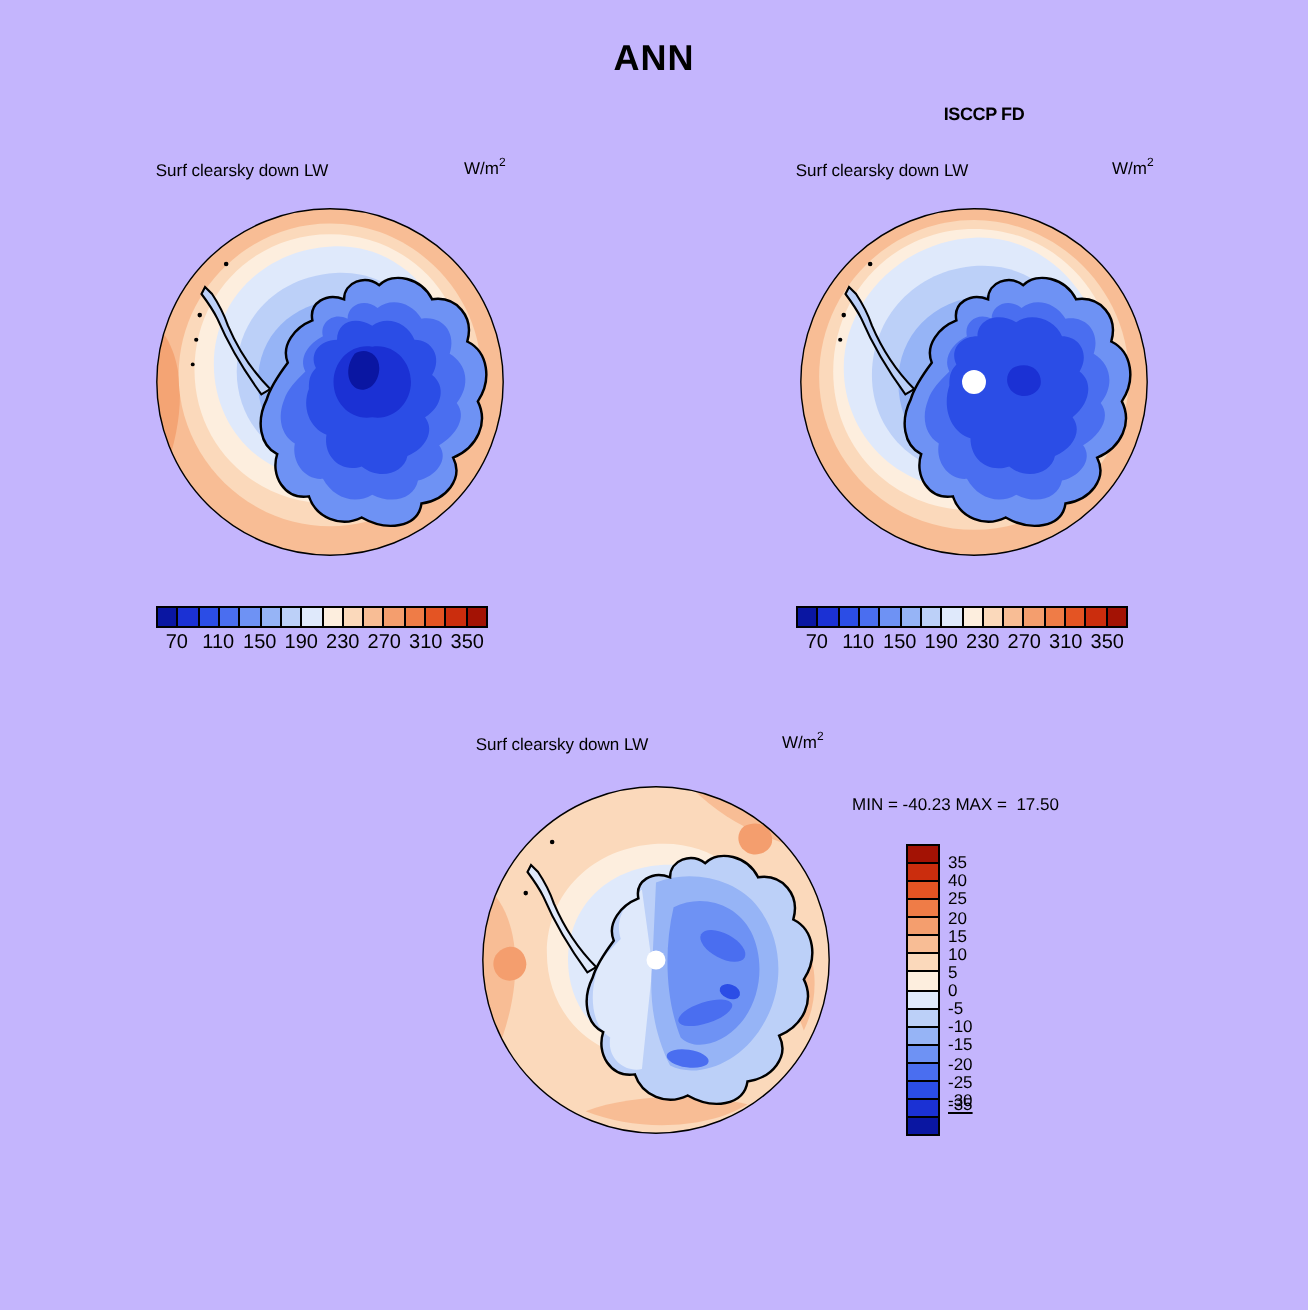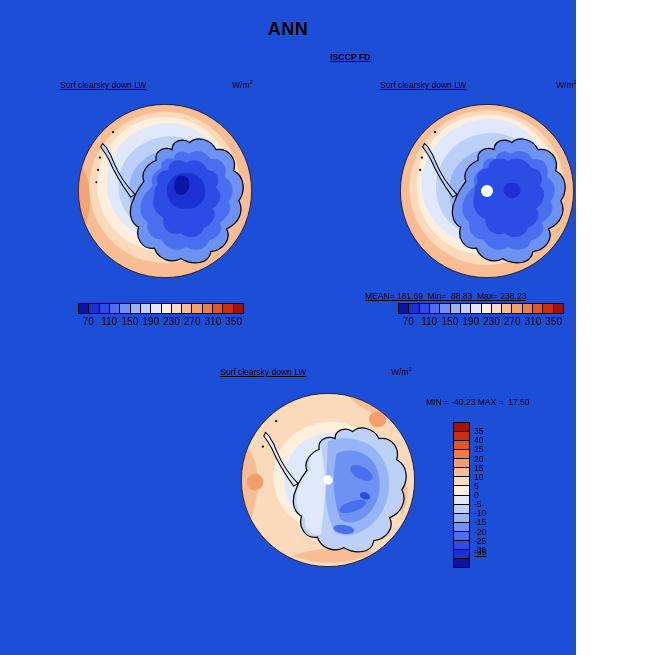--- a/index.html
+++ b/index.html
@@ -1,21 +1,21 @@
 <!DOCTYPE html>
 <html><head>
 <meta charset="utf-8">
 <style>
   html,body{margin:0;padding:0;background:#fff;}
-  .page{position:relative;width:576px;height:655px;background:#1d4ed8;overflow:hidden;
+  .page{position:relative;width:654px;height:655px;background:#c4b5fd;overflow:hidden;
         font-family:"Liberation Sans",sans-serif;color:#000;}
   .abs{position:absolute;}
   .t-main{top:19px;left:0;width:100%;text-align:center;font-size:18px;font-weight:bold;letter-spacing:.5px;}
   .t-panel{font-size:9px;font-weight:bold;letter-spacing:-0.2px;white-space:nowrap;}
-  .t-center{text-align:left;text-decoration:underline;}
+  .t-center{text-align:center;}
   .t-field{font-size:8.5px;white-space:nowrap;}
   .t-units{font-size:8.5px;white-space:nowrap;}
   .t-units sup{font-size:6px;}
   .t-stats{font-size:8.5px;white-space:pre;}
   .hbar{display:flex;height:11px;}
   .hbar div{flex:1;border:1px solid #000;margin-left:-1px;}
   .hbar div:first-child{margin-left:0;}
   .hticks{height:10px;font-size:10px;}
   .hticks span{position:absolute;transform:translateX(-50%);}
   .vbar{display:flex;flex-direction:column;width:17px;height:146px;}
@@ -86,21 +86,20 @@
       <circle cx="100" cy="100" r="6.8" fill="#ffffff"></circle>
       <path d="M 64 110 C 58 122 60 136 70 141 C 66 153 74 167 88 165 C 92 177 106 183 118 177 C 132 185 150 183 152 169 C 166 167 176 155 170 143 C 184 137 190 123 184 111 C 192 99 190 83 178 77 C 182 63 172 51 158 53 C 152 41 136 37 128 45 C 120 39 108 43 108 53 C 98 49 88 55 90 65 C 80 69 72 79 76 89 C 70 97 66 103 64 110 Z" fill="none" stroke="#000" stroke-width="1.4"></path>
       <path d="M 66 104 C 56 94 48 82 42 68 C 40 62 37 56 33 50 L 29 46 L 27 50 C 30 54 33 58 36 64 C 42 78 50 92 61 107 Z" fill="#bcd0f8" stroke="#000" stroke-width="1.2"></path>
       <circle cx="26" cy="62" r="1.3" fill="#000"></circle>
       <circle cx="24" cy="76" r="1.2" fill="#000"></circle>
       <circle cx="41" cy="33" r="1.3" fill="#000"></circle>
     </g>
     <circle cx="100" cy="100" r="98.4" fill="none" stroke="#000" stroke-width="0.8"></circle>
   </svg>
 
-  <div class="abs t-stats t-center" style="left:365px;top:291px;width:244px;">MEAN= 181.69  Min=  88.83  Max= 238.23</div>
 
   <div class="abs hbar" style="left:78px;top:303px;width:166px;">
       <div style="background: rgb(10, 22, 162);"></div>
       <div style="background: rgb(27, 49, 212);"></div>
       <div style="background: rgb(43, 77, 230);"></div>
       <div style="background: rgb(74, 110, 240);"></div>
       <div style="background: rgb(110, 146, 244);"></div>
       <div style="background: rgb(150, 180, 246);"></div>
       <div style="background: rgb(188, 208, 248);"></div>
       <div style="background: rgb(223, 233, 251);"></div>

